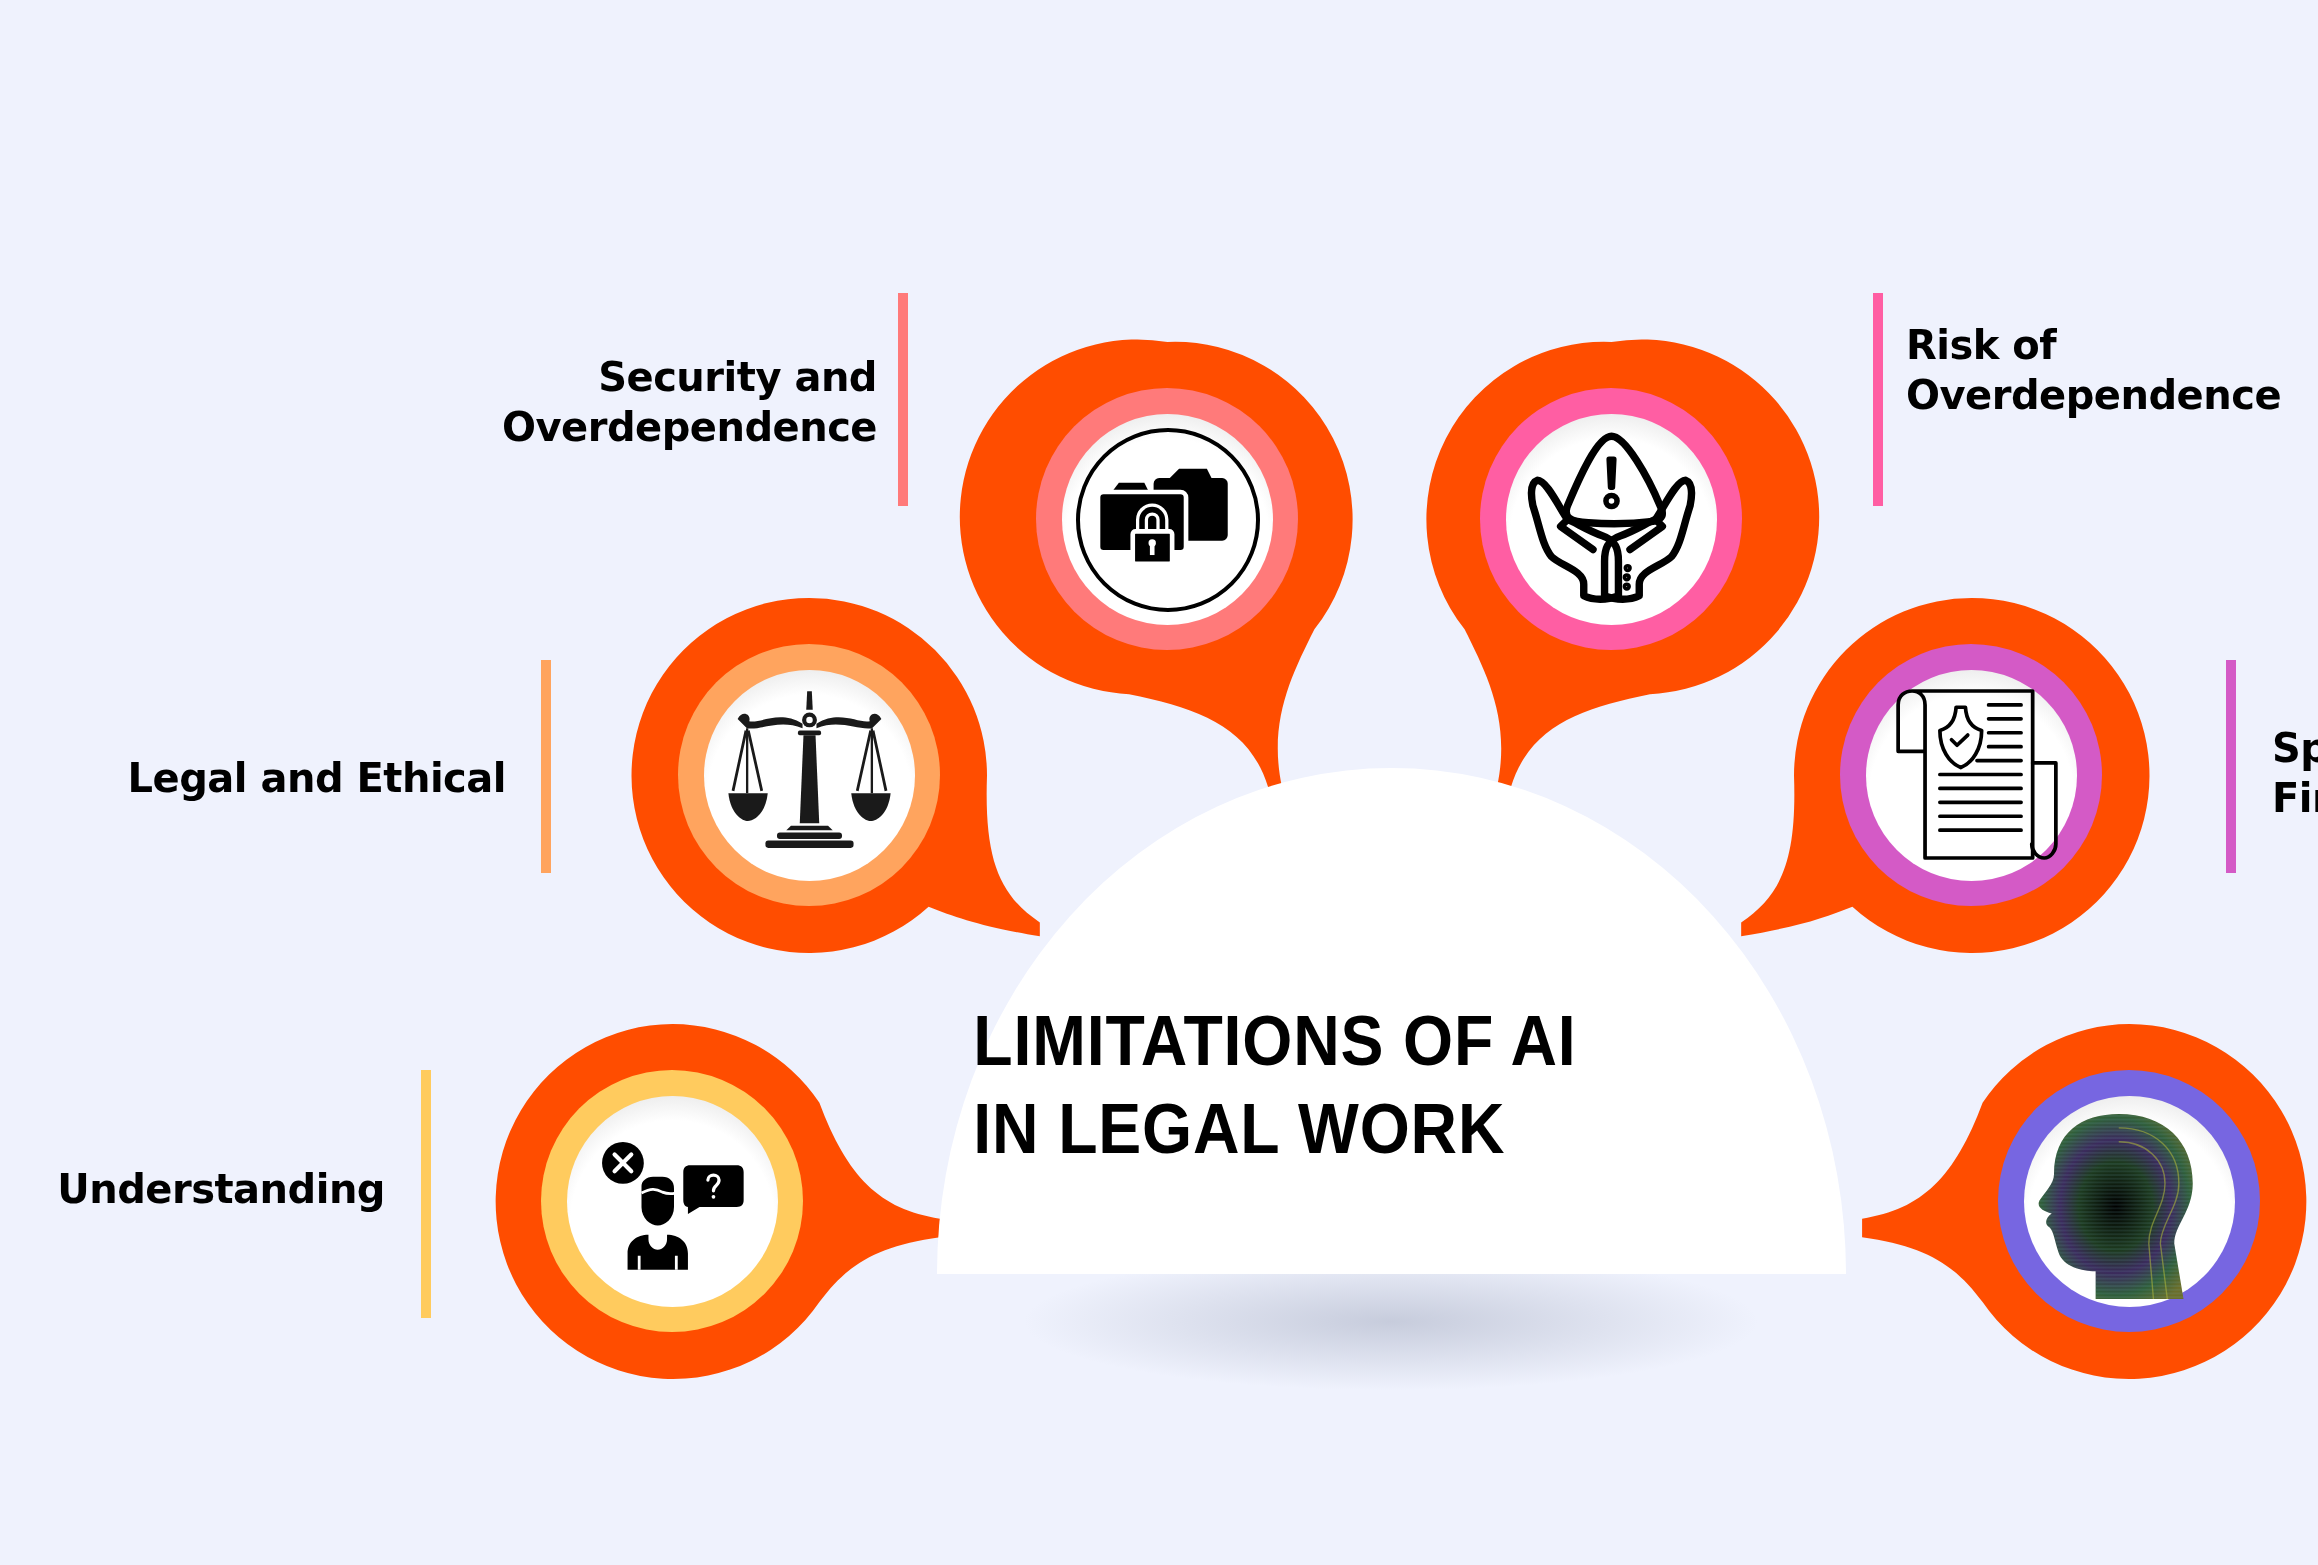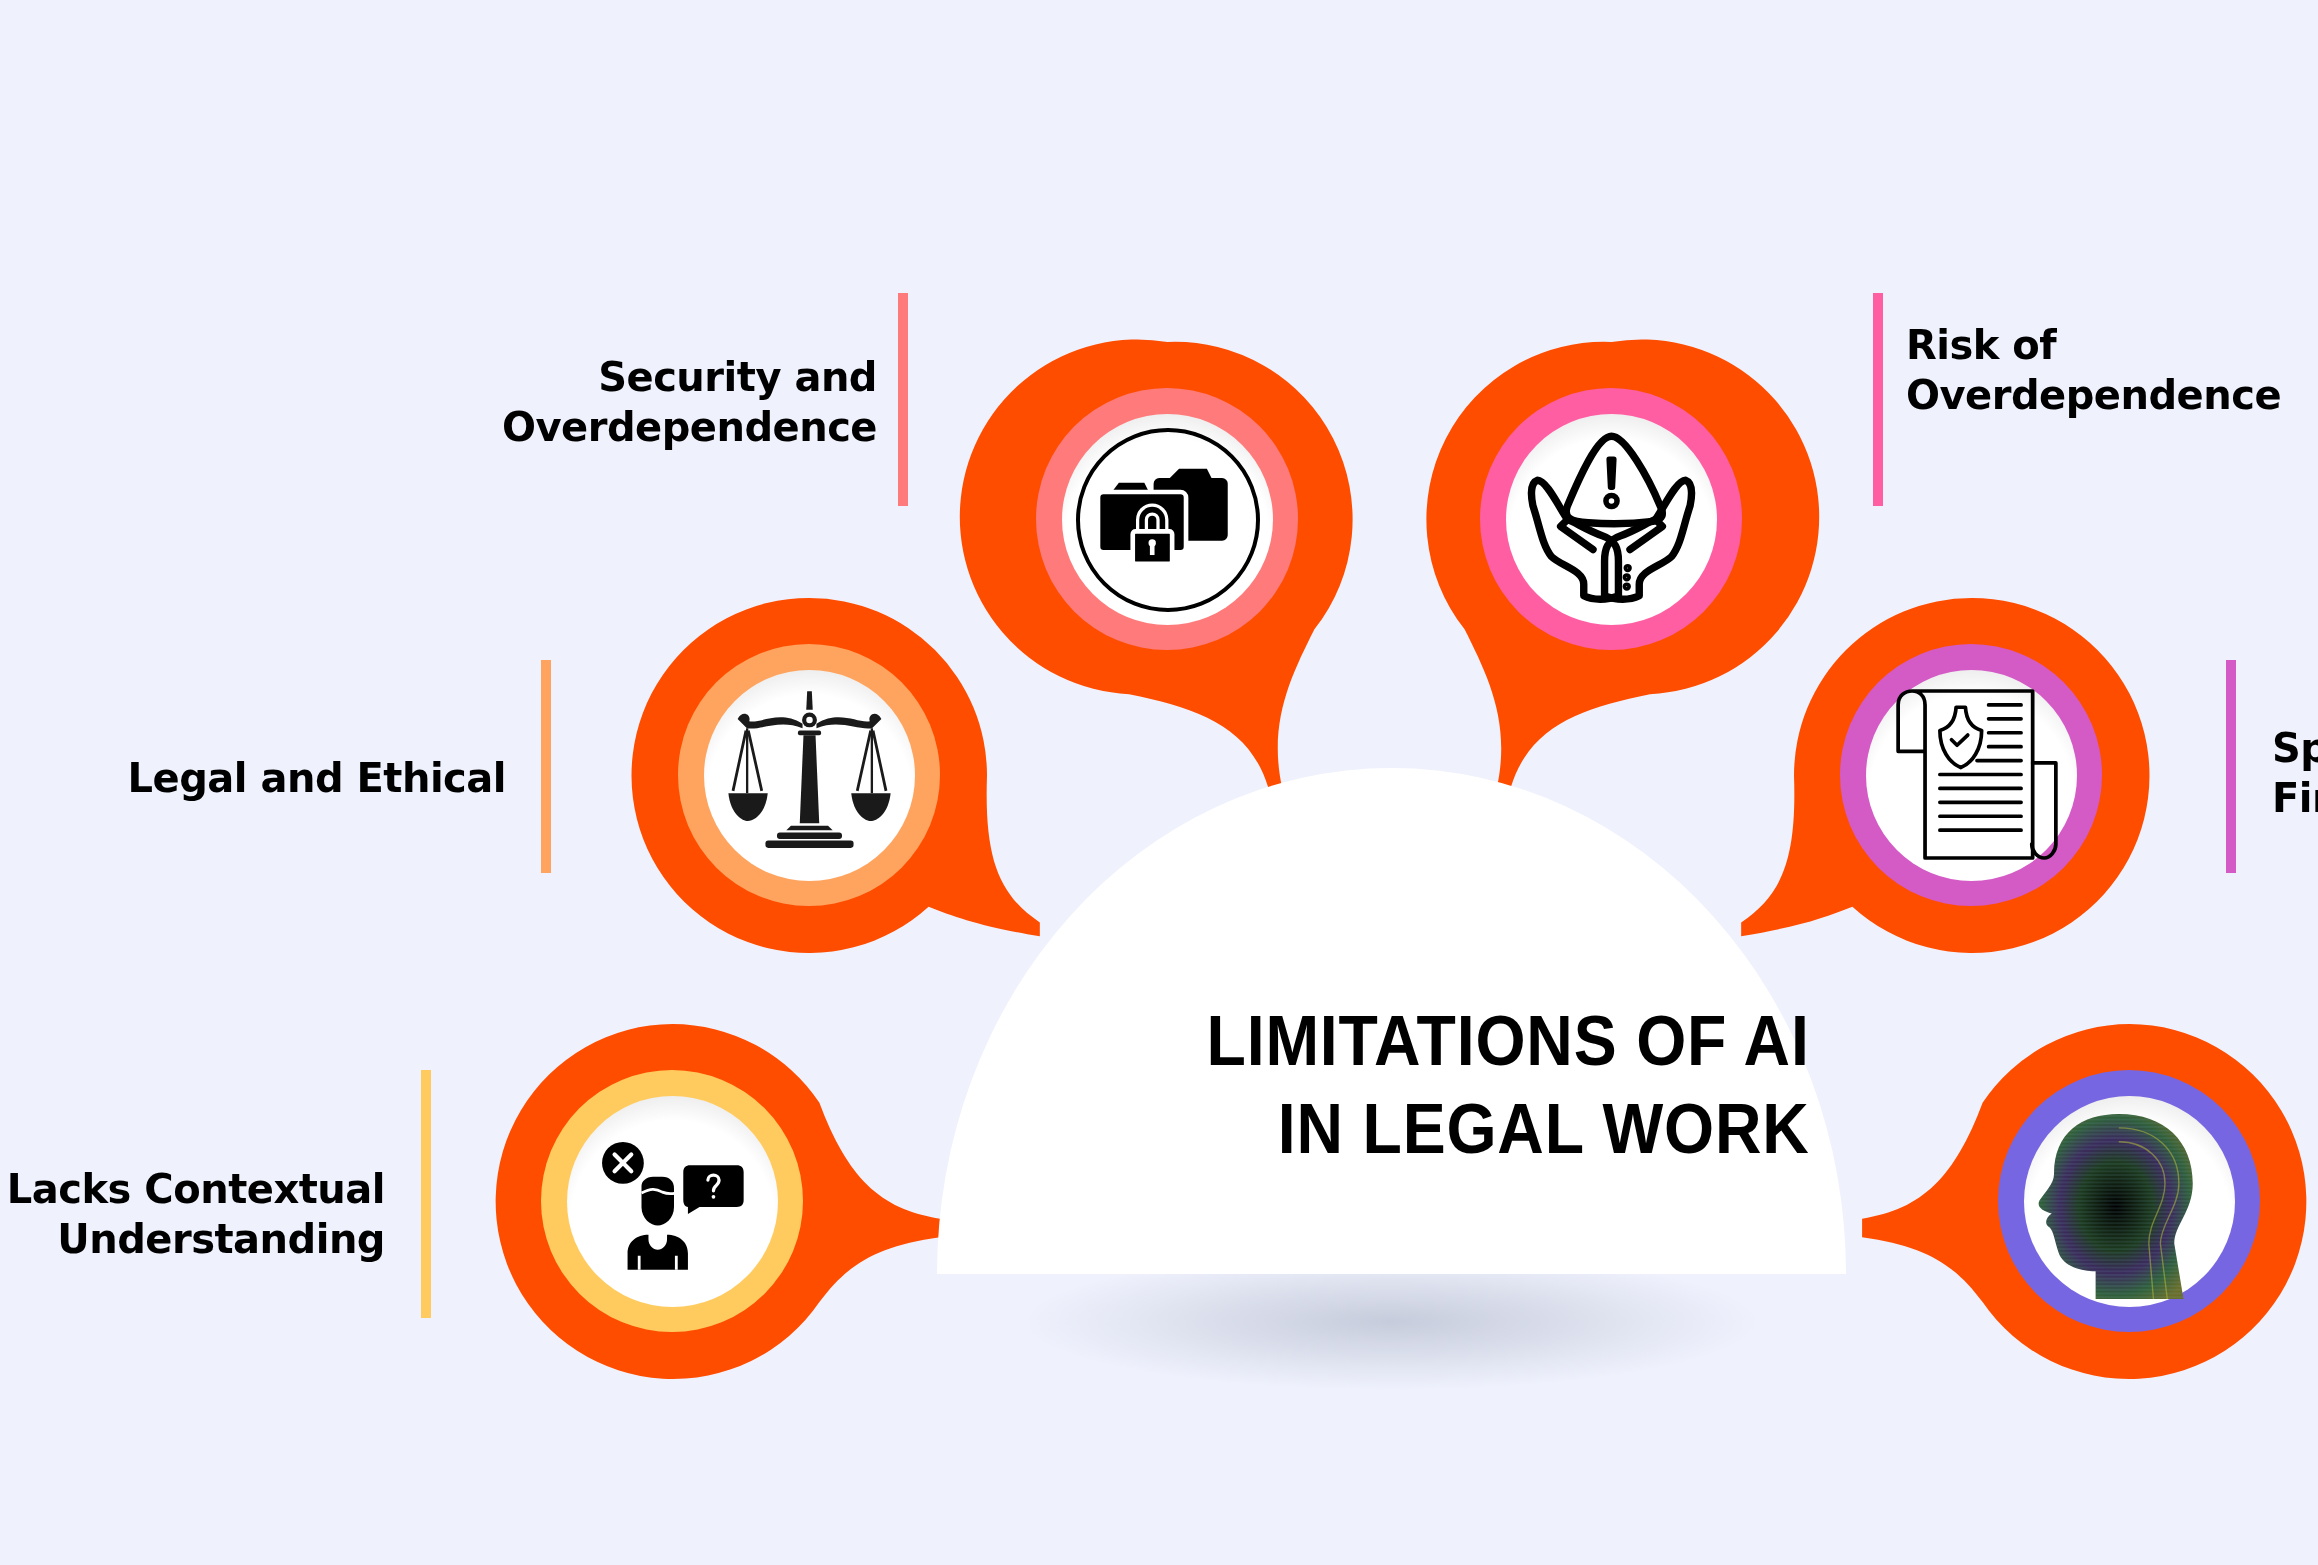--- a/index.html
+++ b/index.html
@@ -1,20 +1,20 @@
 <!DOCTYPE html>
 <html style="font-size:7.4px"><head>
 <meta charset="utf-8">
 <style>
   html,body{margin:0;padding:0;}
   body{width:2782px;height:1565px;background:#eff2fd;position:relative;overflow:hidden;font-family:"Liberation Sans",sans-serif;}
   .abs{position:absolute;}
   .dome{left:937px;top:768px;width:909px;height:506px;background:#fff;border-radius:454px 454px 0 0 / 506px 506px 0 0;z-index:3;}
   .dome-shadow{left:1020px;top:1252px;width:742px;height:139px;border-radius:50%;background:radial-gradient(ellipse at center, rgba(150,158,180,0.45) 0%, rgba(150,158,180,0) 70%);z-index:1;}
-  .title{left:937px;width:909px;top:997px;text-align:right;font-weight:bold;font-size:70px;line-height:88px;color:#000;z-index:4;font-family:"Liberation Sans",sans-serif;letter-spacing:0.9px;}
+  .title{left:937px;width:909px;top:997px;text-align:left;font-weight:bold;font-size:70px;line-height:88px;color:#000;z-index:4;font-family:"Liberation Sans",sans-serif;letter-spacing:0.9px;}
   .title div{transform:scaleX(0.92);}
   .pin{z-index:2;}
   .pin svg{position:absolute;left:0;top:0;overflow:visible;}
   .ring{position:absolute;border-radius:50%;}
   .inner{position:absolute;border-radius:50%;background:radial-gradient(circle at 50% 60%, #fff 62%, #d4d4d4 100%);}
   .icon{position:absolute;}
   .bar{width:10.2px;z-index:2;}
   .label{font-weight:bold;font-size:40px;line-height:50px;color:#000;z-index:2;font-family:"DejaVu Sans",sans-serif;letter-spacing:-0.5px;}
   .label.r{text-align:right;}
 </style>
@@ -174,16 +174,15 @@
 </div>
 
 <div class="abs bar" style="left:2226px;top:660px;height:213px;background:#d45ac6;"></div>
 <div class="abs label" style="left:2272px;width:464px;top:723px;">
   <div>Specific Rules for</div>
   <div>Firms</div>
 </div>
 
 <div class="abs bar" style="left:421px;top:1070px;height:248px;background:#ffcb5e;"></div>
 <div class="abs label r" style="left:0px;width:385px;top:1164px;">
-  <div>Lacks Contextual</div>
   <div>Understanding</div>
 </div>
 
 
 </body></html>

